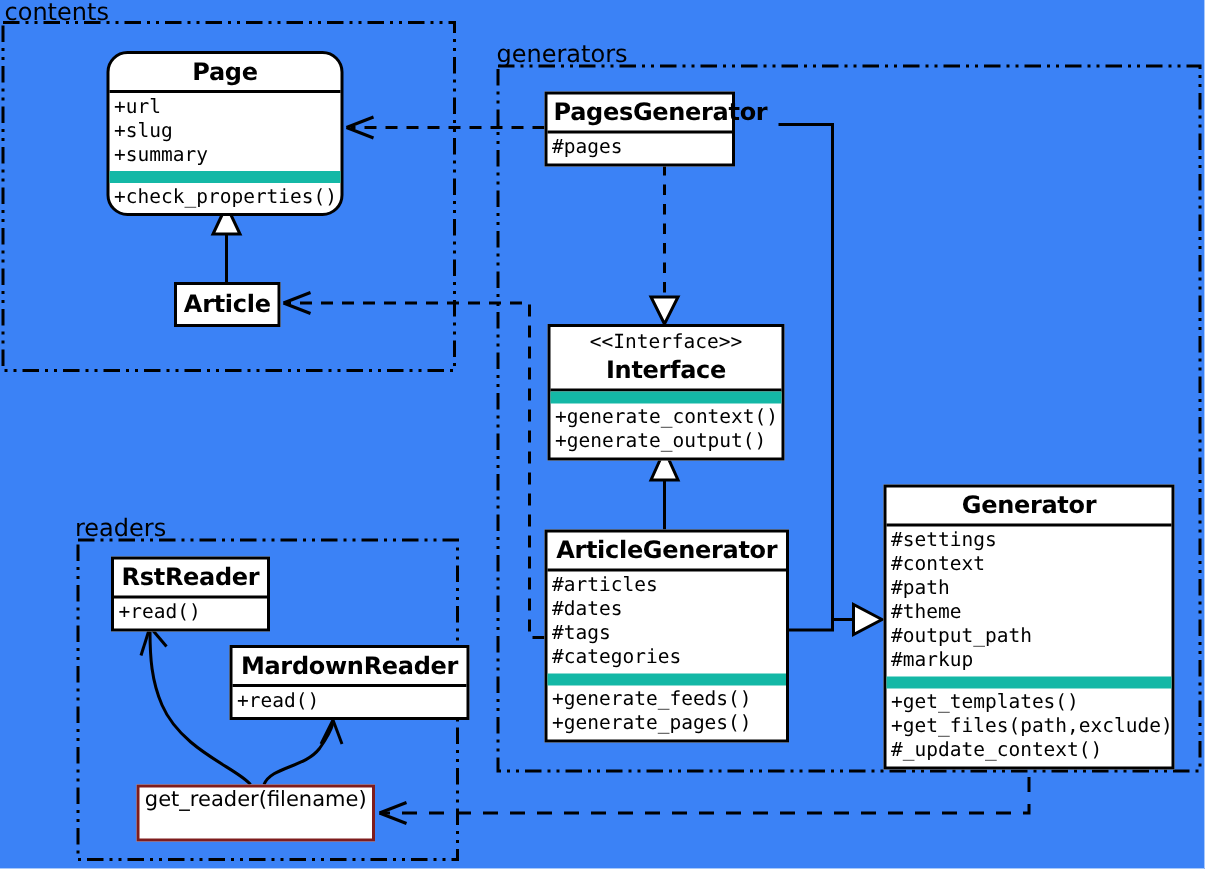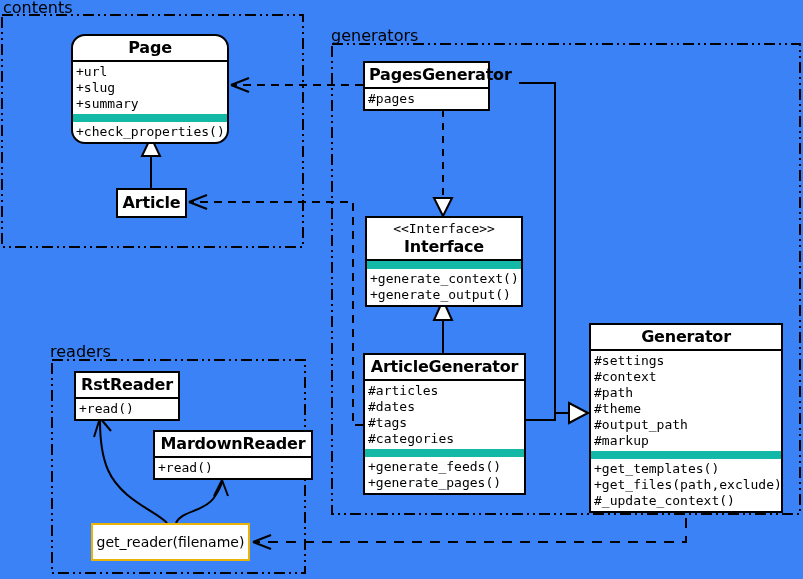--- a/index.html
+++ b/index.html
@@ -19,22 +19,22 @@
   .titlebox{border-bottom:2px solid #000;padding:2px 4px;text-align:center;white-space:nowrap;}
   .cls.single .titlebox{border-bottom:none;padding:3px 4px;}
   .name{font-weight:bold;font-size:16px;line-height:20px;letter-spacing:-0.2px;}
   .stereotype{font-family:"DejaVu Sans Mono",monospace;font-size:13px;line-height:17px;font-weight:normal;}
   .members{
     font-family:"DejaVu Sans Mono",monospace;font-size:13px;line-height:16px;
     padding:2px 3px;white-space:nowrap;
   }
   .members.methods{border-top:8px solid #14b8a6;}
   .obj{
-    position:absolute;z-index:3;background:#fff;border:2px solid #eab308;box-sizing:border-box;
-    display:flex;align-items:center;justify-content:center;
+    position:absolute;z-index:3;background:#fff;border:2px solid #7f1d1d;box-sizing:border-box;
+    display:flex;justify-content:center;
     font-size:14px;white-space:nowrap;
   }
 </style>
 </head>
 <body>
 
 <div class="canvas">
 
   <svg class="wires" width="803" height="579" viewBox="0 0 803 579">
 

